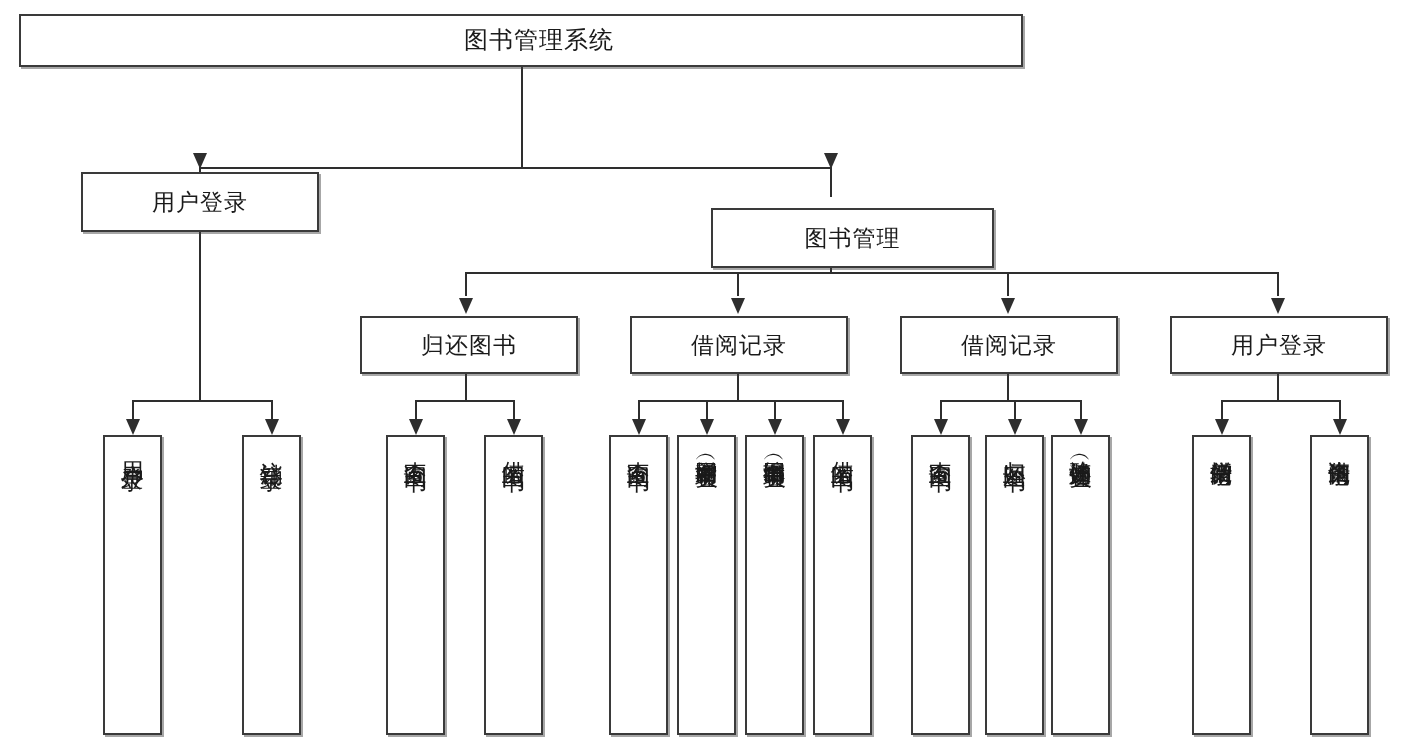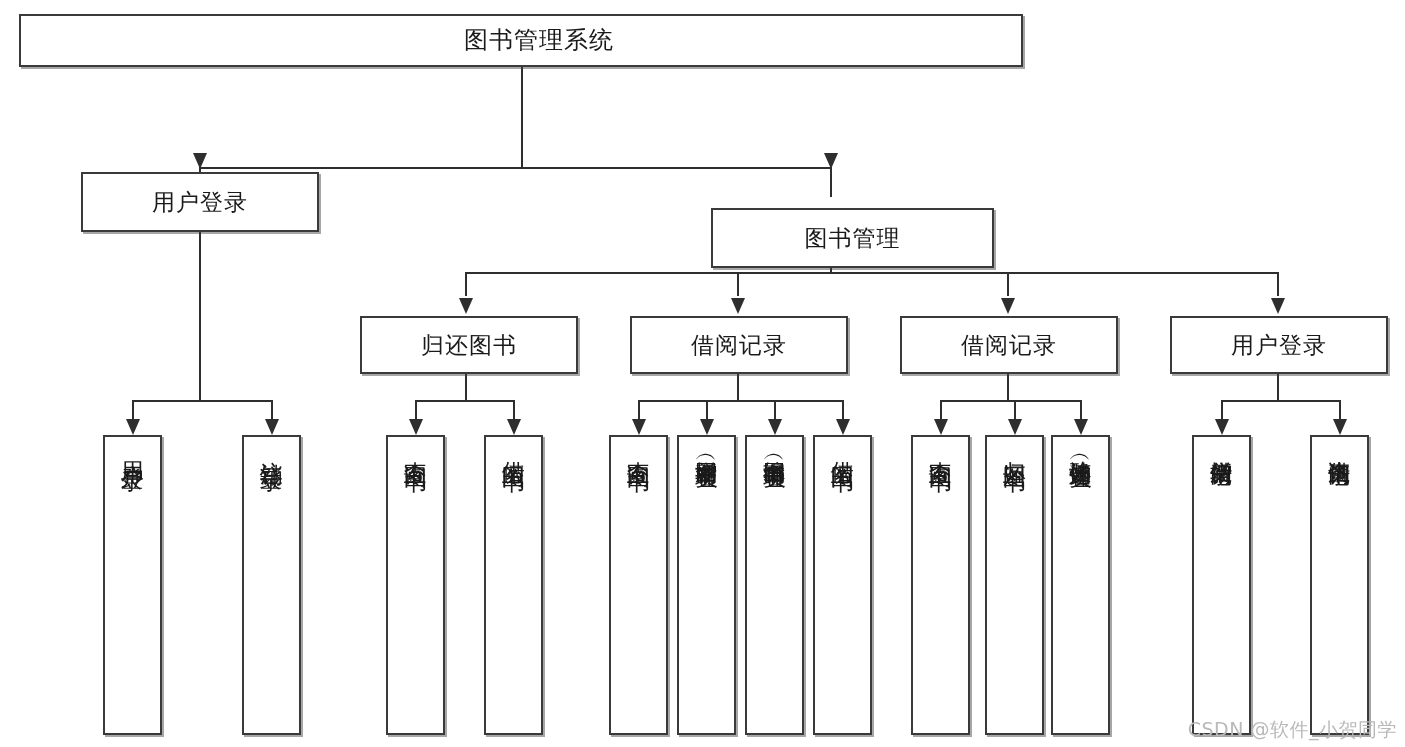--- a/index.html
+++ b/index.html
@@ -209,15 +209,14 @@
   <div class="node vert tall-text" style="left:1051px; top:435px; width:59px; height:300px;">
     <span class="node-label">确认归还（管理员）</span>
   </div>
   <div class="node vert tall-text" style="left:1192px; top:435px; width:59px; height:300px;">
     <span class="node-label">新增借阅记录</span>
   </div>
   <div class="node vert tall-text" style="left:1310px; top:435px; width:59px; height:300px;">
     <span class="node-label">查询借阅记录</span>
   </div>
 
-  <div id="watermark">CSDN @软件_小贺同学</div>
 
 </div>
 
 </body></html>

